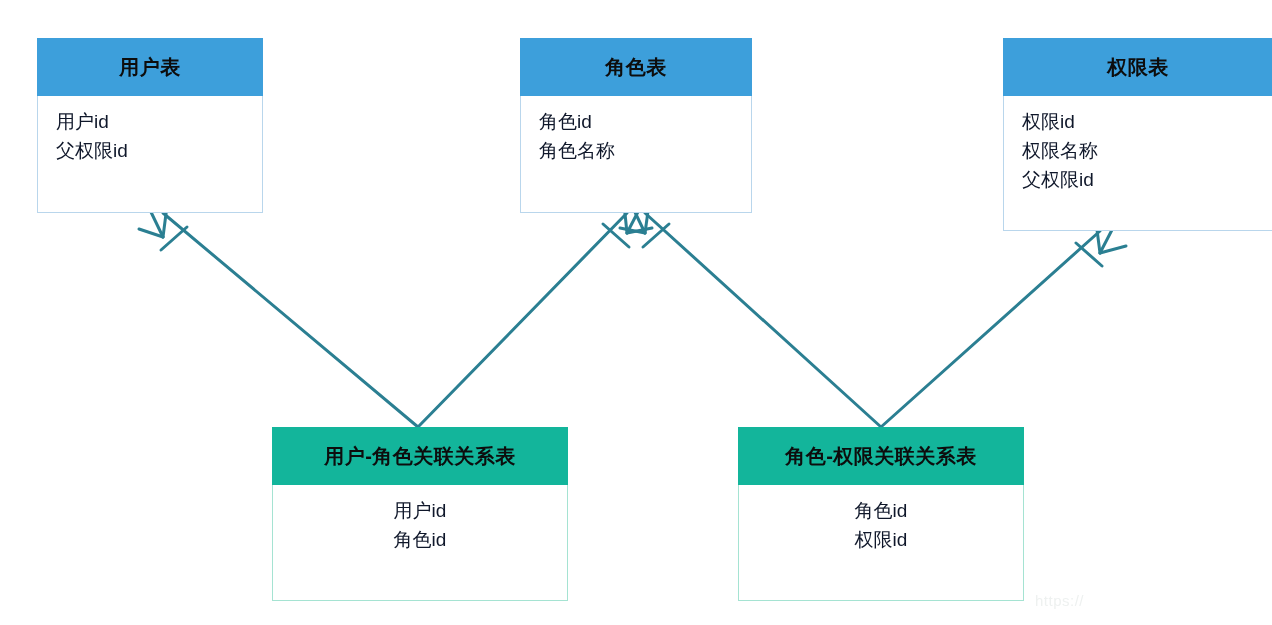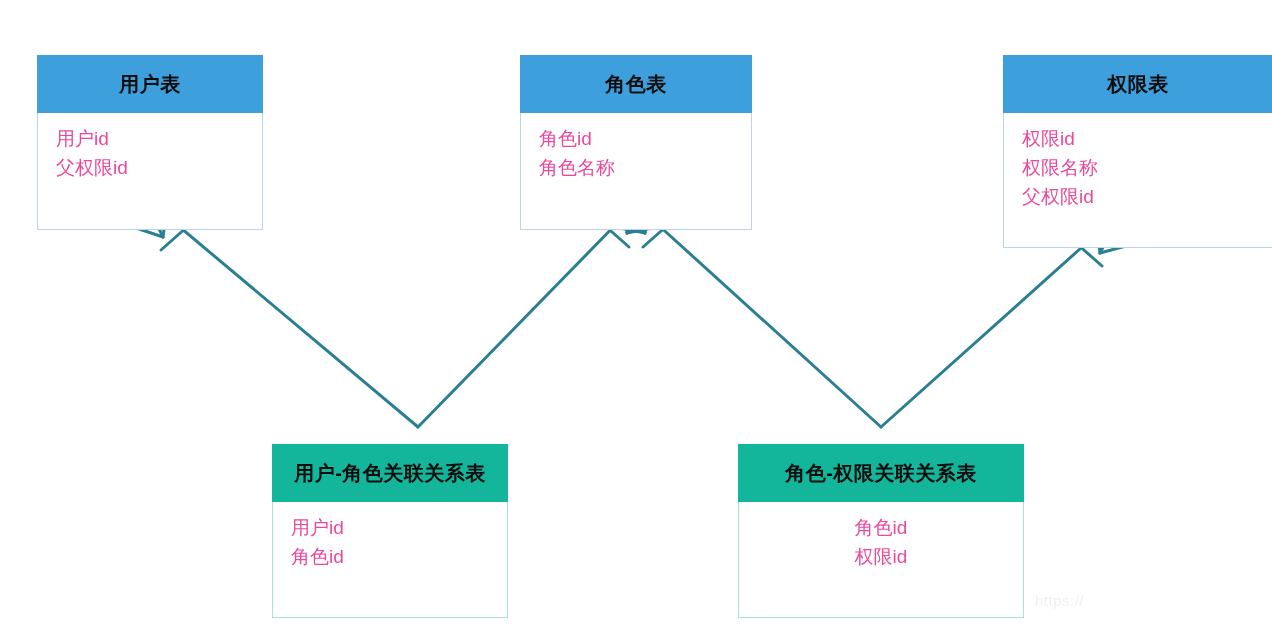--- a/index.html
+++ b/index.html
@@ -10,58 +10,58 @@
     font-family:"Liberation Sans","DejaVu Sans",sans-serif;
     overflow:hidden;
     position:relative;
   }
   #canvas{position:absolute;left:0;top:0;width:1272px;height:625px;}
 
   
   #links{position:absolute;left:0;top:0;width:1272px;height:625px;z-index:1;}
 
   
-  .entity{position:absolute;z-index:2;box-sizing:border-box;margin-top:17px;}
+  .entity{position:absolute;z-index:2;box-sizing:border-box;}
   .entity .hdr{
     box-sizing:border-box;
     width:100%;
     display:flex;align-items:center;justify-content:center;
     font-size:20px;font-weight:bold;color:#0d0d0d;
     letter-spacing:.5px;
     line-height:1;
   }
   .entity .body{
     box-sizing:border-box;
     width:100%;
     background:#ffffff;
     padding:12px 18px 10px 18px;
   }
   .entity .field{
     font-size:19px;
-    color:#ec4899;
+    color:#0f172a;
     line-height:1.52;
     white-space:nowrap;
   }
 
   
   .entity.blue .hdr{background:#3d9fdb;height:58px;}
   .entity.blue .body{border:1px solid #b9d6ec;border-top:none;}
 
   
   .entity.green .hdr{background:#13b59b;height:58px;}
   .entity.green .body{border:1px solid #a5e3d2;border-top:none;}
 
   
   #ent-user      {left:37px; top:38px;  width:226px;}
   #ent-user .body{height:117px;}
   #ent-role      {left:520px;top:38px;  width:232px;}
   #ent-role .body{height:117px;}
   #ent-perm      {left:1003px;top:38px; width:270px;}
   #ent-perm .body{height:135px;}
-  #ent-ur        {left:272px;top:427px; width:236px;}
+  #ent-ur        {left:272px;top:427px; width:296px;text-align:center;}
   #ent-ur .body  {height:116px;}
   #ent-rp        {left:738px;top:427px; width:286px;text-align:center;}
   #ent-rp .body  {height:116px;}
 
   
   #watermark{
     position:absolute;left:1035px;top:592px;
     font-size:15px;color:#eef1f0;
     letter-spacing:.5px;
     z-index:3;white-space:nowrap;

